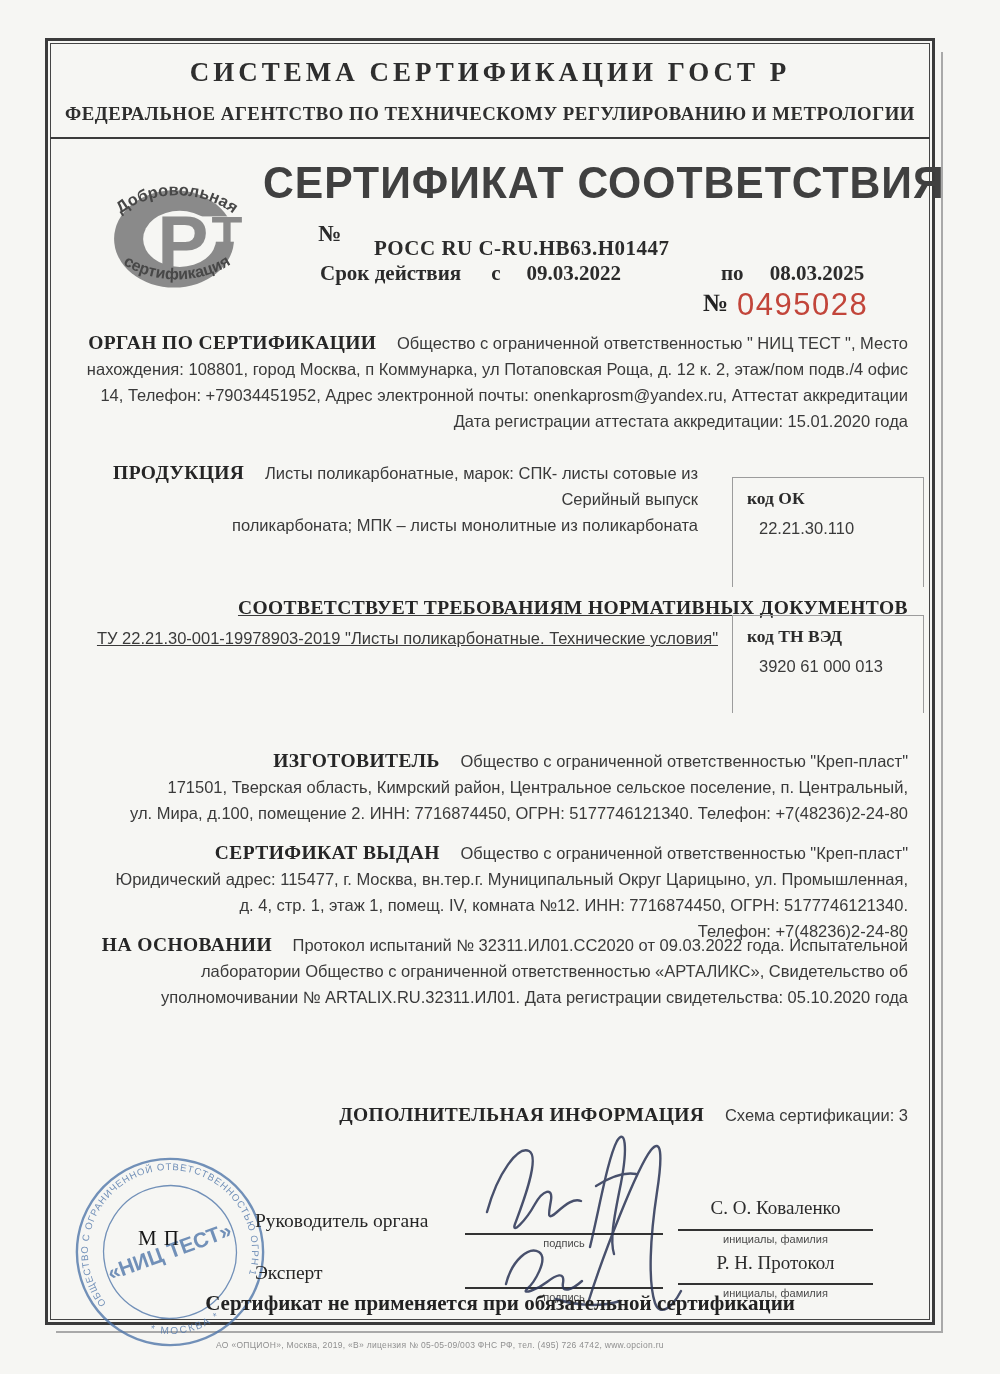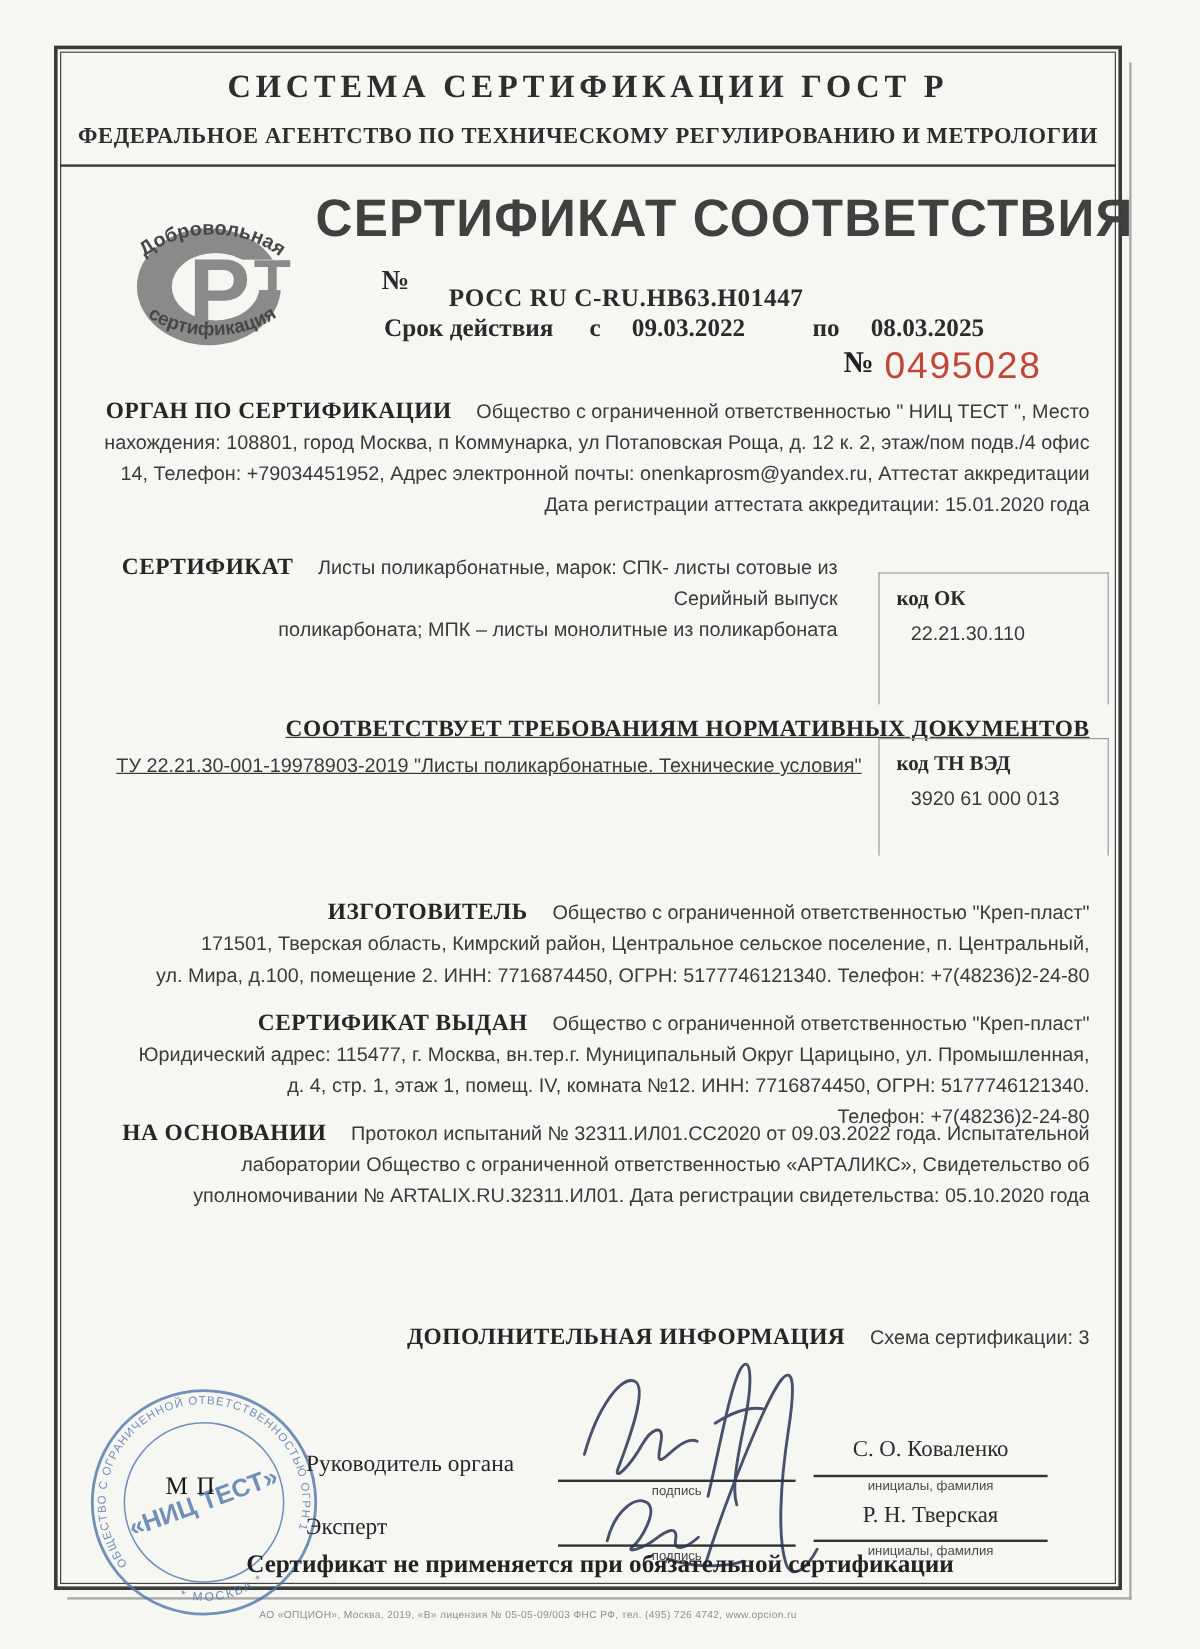--- a/index.html
+++ b/index.html
@@ -25,21 +25,21 @@
   .doc-title{position:absolute;left:263px;top:158px;font-size:44px;font-weight:bold;
     color:#404040;letter-spacing:1px;transform:scaleX(.97);transform-origin:left;
     font-family:"Liberation Sans",sans-serif;white-space:nowrap;}
 
   .serifb{font-family:"Liberation Serif",serif;font-weight:bold;color:#2b2b2b;}
   .certno-label{position:absolute;left:318px;top:221px;font-size:23px;}
   .certno{position:absolute;left:374px;top:236px;font-size:21px;letter-spacing:.5px;}
   .validity{position:absolute;left:320px;top:261px;font-size:21px;white-space:nowrap;}
   .validity .vfl{margin-left:30px;}
   .validity .vfrom{margin-left:26px;}
-  .validity .vtl{margin-left:56px;}
+  .validity .vtl{margin-left:100px;}
   .validity .vto{margin-left:26px;}
   .blankno-label{position:absolute;left:703px;top:289px;font-size:25px;color:#222;}
   .blankno{position:absolute;left:737px;top:287px;font-size:31px;color:#c2453a;
     letter-spacing:1.5px;font-family:"Liberation Sans",sans-serif;}
 
   .para{position:absolute;left:78px;width:830px;font-size:16.5px;line-height:26px;color:#3a3a3a;text-align:right;}
   .para .sh{font-family:"Liberation Serif",serif;font-weight:bold;font-size:19.5px;
     color:#262626;letter-spacing:.4px;margin-right:16px;}
   .head-block{display:block;font-family:"Liberation Serif",serif;font-weight:bold;
     font-size:19.5px;color:#262626;letter-spacing:.4px;margin-bottom:4px;}
@@ -109,21 +109,21 @@
 
 <div class="para" style="top:330px;">
   <span class="sh">ОРГАН ПО СЕРТИФИКАЦИИ</span>
   <span>Общество с ограниченной ответственностью " НИЦ ТЕСТ ", Место</span>
   <div>нахождения: 108801, город Москва, п Коммунарка, ул Потаповская Роща, д. 12 к. 2, этаж/пом подв./4 офис</div>
   <div>14, Телефон: +79034451952, Адрес электронной почты: onenkaprosm@yandex.ru, Аттестат аккредитации</div>
   <div>Дата регистрации аттестата аккредитации: 15.01.2020 года</div>
 </div>
 
 <div class="para" style="top:460px;width:620px;">
-  <span class="sh">СЕРТИФИКАТ</span>
+  <span class="sh">ПРОДУКЦИЯ</span>
   <span>Листы поликарбонатные, марок: СПК- листы сотовые из</span>
   <div>Серийный выпуск</div>
   <div>поликарбоната; МПК – листы монолитные из поликарбоната</div>
 </div>
 
 <div class="codebox" style="top:477px;height:110px;">
   <div class="cl">код ОК</div>
   <div class="cv">22.21.30.110</div>
 </div>
 
@@ -187,21 +187,21 @@
 <div class="sig-role" style="top:1210px;">Руководитель органа</div>
 <div class="sig-line" style="left:465px;top:1233px;width:198px;"></div>
 <div class="sig-cap" style="left:465px;top:1237px;width:198px;">подпись</div>
 <div class="sig-name" style="left:678px;top:1197px;width:195px;">С. О. Коваленко</div>
 <div class="sig-line" style="left:678px;top:1229px;width:195px;"></div>
 <div class="sig-cap" style="left:678px;top:1233px;width:195px;">инициалы, фамилия</div>
 
 <div class="sig-role" style="top:1262px;">Эксперт</div>
 <div class="sig-line" style="left:465px;top:1287px;width:198px;"></div>
 <div class="sig-cap" style="left:465px;top:1291px;width:198px;">подпись</div>
-<div class="sig-name" style="left:678px;top:1252px;width:195px;">Р. Н. Тверская</div>
+<div class="sig-name" style="left:678px;top:1252px;width:195px;">Р. Н. Протокол</div>
 <div class="sig-line" style="left:678px;top:1283px;width:195px;"></div>
 <div class="sig-cap" style="left:678px;top:1287px;width:195px;">инициалы, фамилия</div>
 
 <svg class="abs" viewBox="0 0 1000 1374" style="left:0;top:0;width:1000px;height:1374px;pointer-events:none;">
   <g fill="none" stroke="#2a3455" stroke-width="2.4" stroke-linecap="round" opacity=".85">
     <path d="M 487 1212 C 498 1172 518 1146 529 1151 C 541 1157 521 1208 515 1224 C 511 1235 525 1222 535 1204 C 543 1190 553 1187 551 1200 C 549 1213 546 1222 557 1212 C 566 1204 574 1198 581 1201"></path>
     <path d="M 590 1247 C 600 1205 608 1158 617 1141 C 625 1128 628 1146 621 1183 C 613 1222 610 1241 614 1254"></path>
     <path d="M 596 1186 C 610 1177 624 1172 636 1174"></path>
     <path d="M 506 1284 C 512 1260 529 1246 539 1252 C 549 1259 534 1283 527 1289 C 521 1295 537 1290 547 1282 C 556 1275 565 1271 563 1283 C 561 1294 572 1290 582 1281"></path>
     <path d="M 588 1303 C 603 1255 637 1168 651 1150 C 661 1138 663 1153 657 1192 C 650 1238 648 1282 655 1303 C 660 1317 672 1308 681 1291"></path>

